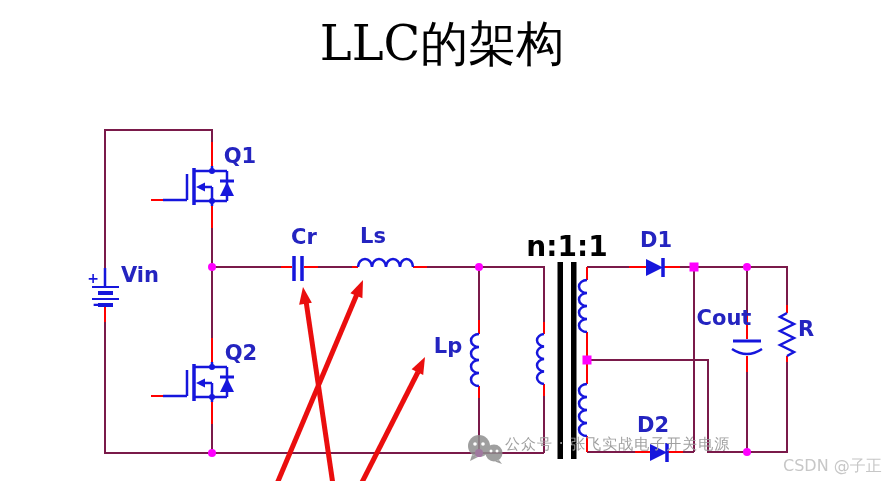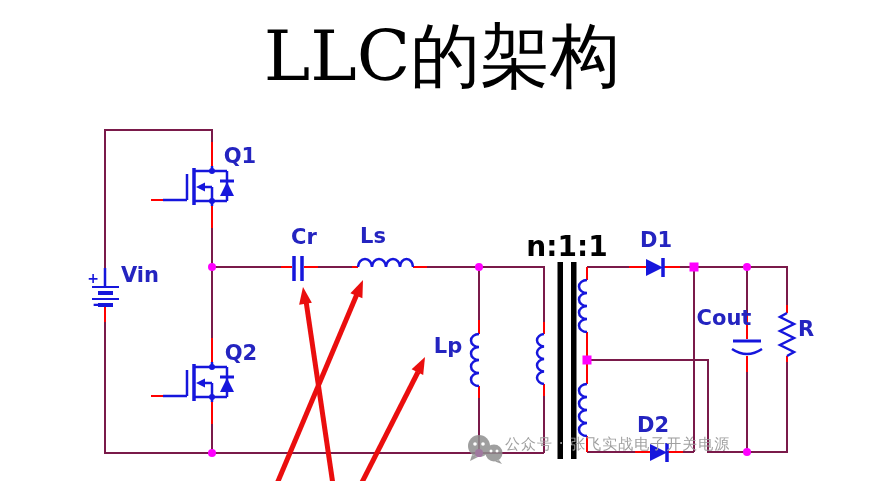--- a/index.html
+++ b/index.html
@@ -1,20 +1,20 @@
 <!DOCTYPE html>
 <html><head>
 <meta charset="utf-8">
 <style>
   html,body{margin:0;padding:0;background:#fff;}
   .slide{position:relative;width:884px;height:481px;background:#ffffff;overflow:hidden;
          font-family:"DejaVu Sans","Liberation Sans",sans-serif;}
   .title{position:absolute;top:16px;left:0;width:100%;text-align:center;
          font-family:"DejaVu Serif","Liberation Serif",serif;
-         font-size:70px;line-height:1.15;color:#000;white-space:nowrap;}
+         font-size:48px;line-height:1.15;color:#000;white-space:nowrap;}
   svg.circuit{position:absolute;left:0;top:0;}
   text.clabel{font-family:"DejaVu Sans","Liberation Sans",sans-serif;
               font-weight:bold;fill:#2424c0;font-size:21px;}
   text.ratio{font-family:"DejaVu Sans","Liberation Sans",sans-serif;
              font-weight:bold;fill:#000;font-size:28px;}
   text.polarity{font-family:"DejaVu Sans","Liberation Sans",sans-serif;
                 font-weight:bold;fill:#1616dc;}
   .wm-wechat{position:absolute;left:505px;top:435px;width:370px;
              color:#a0a0a0;font-size:15px;letter-spacing:1px;white-space:nowrap;}
   .wm-csdn{position:absolute;left:783px;top:456px;color:#c7c7c7;font-size:16px;white-space:nowrap;}
@@ -205,14 +205,15 @@
       <polygon points="8,21 6,27 14,23" fill="#8f8f8f"></polygon>
       <circle cx="30" cy="19" r="8.5" fill="#8f8f8f"></circle>
       <polygon points="35,26 38,30 31,27.5" fill="#8f8f8f"></polygon>
       <circle cx="11" cy="10" r="1.8" fill="#ffffff"></circle>
       <circle cx="19" cy="10" r="1.8" fill="#ffffff"></circle>
       <circle cx="27" cy="17" r="1.5" fill="#ffffff"></circle>
       <circle cx="33" cy="17" r="1.5" fill="#ffffff"></circle>
     </g>
   </svg>
   <div class="wm-wechat">公众号 · 张飞实战电子开关电源</div>
+  <div class="wm-csdn">CSDN @子正</div>
 
 </div>
 
 </body></html>

